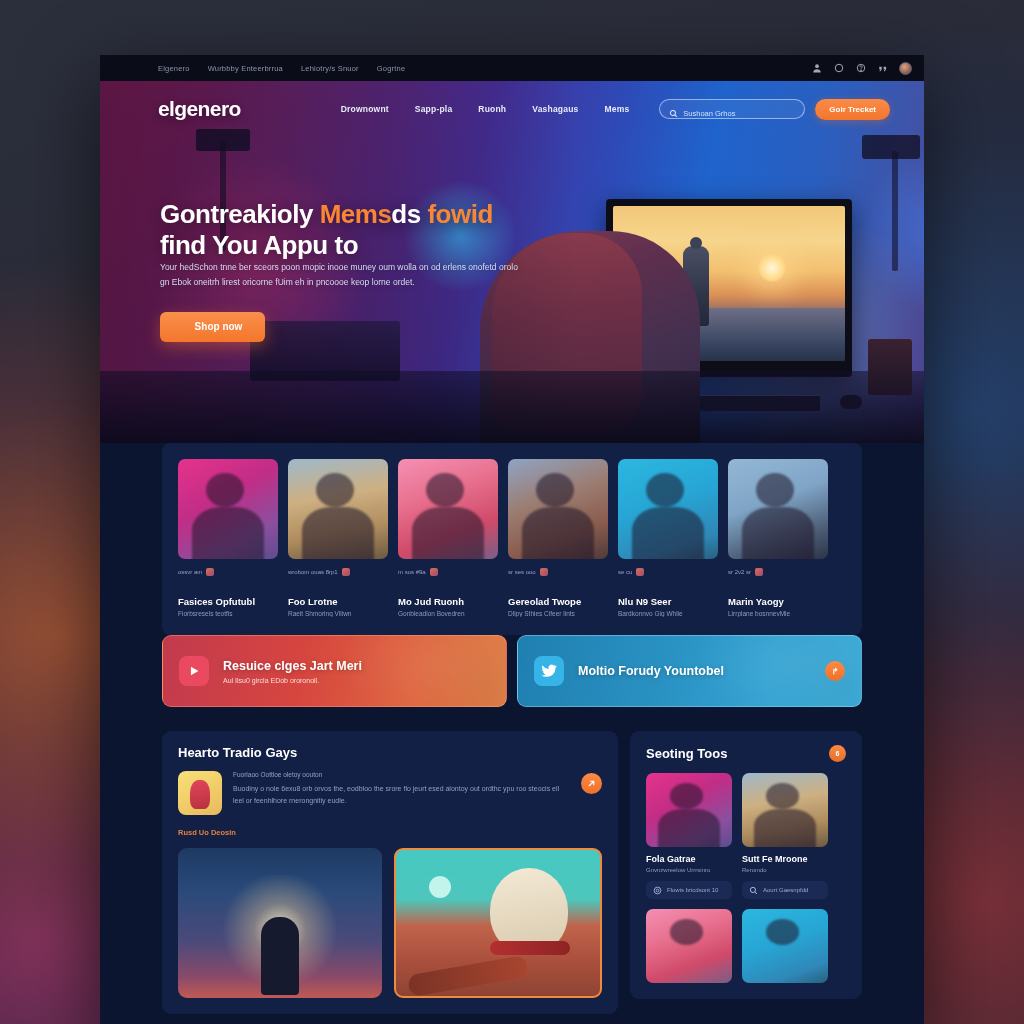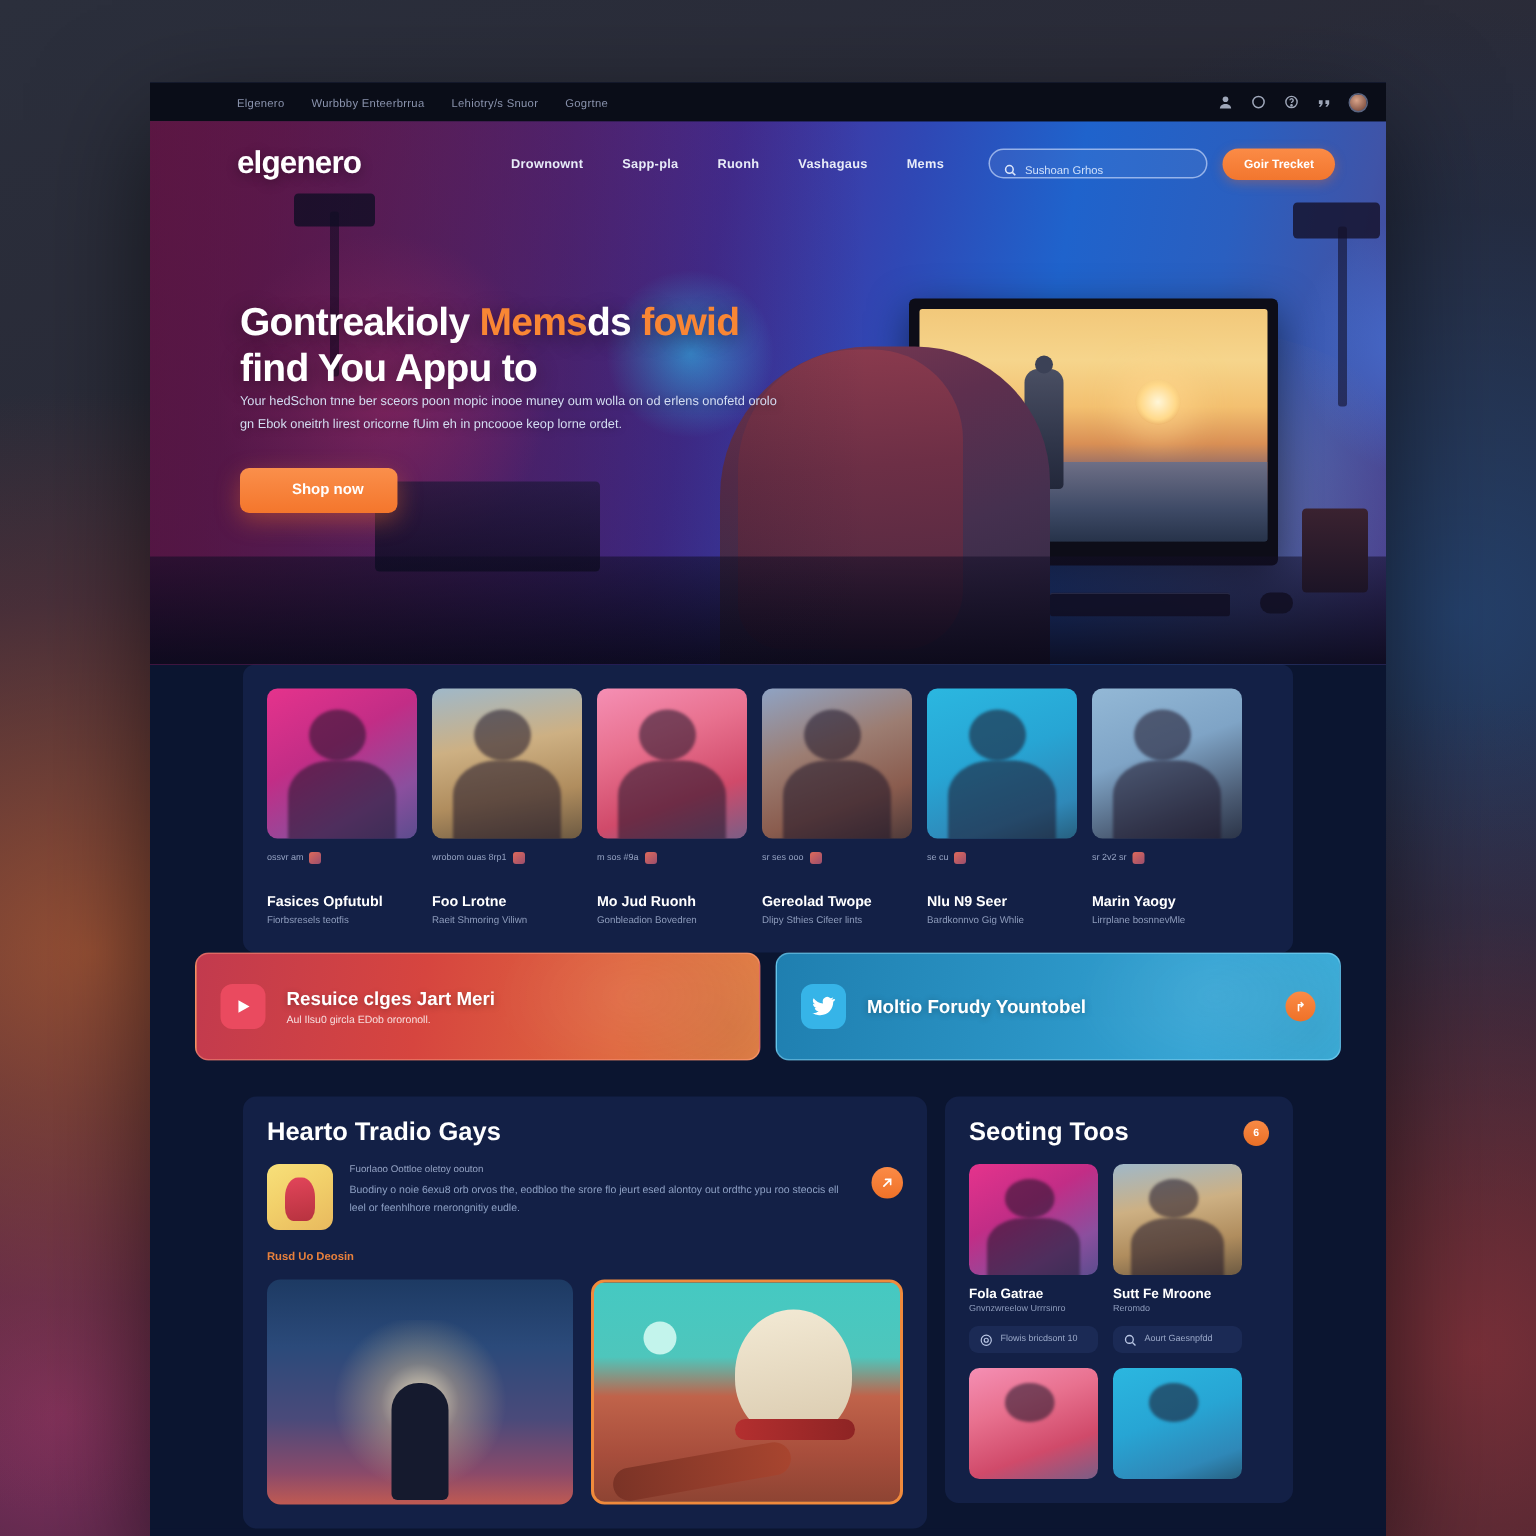--- a/index.html
+++ b/index.html
@@ -297,21 +297,21 @@
     filter: blur(.4px); white-space: nowrap; overflow: hidden;
   }
 
   
   .section-title {
     margin: 26px 62px 10px 62px;
     font-size: 12.5px; font-weight: 700; color: #fff;
   }
 
   
-  .promos { margin: 0 30px; display: flex; gap: 10px; }
+  .promos { margin: 0 62px; display: flex; gap: 10px; }
   .promo {
     flex: 1; height: 72px;
     border-radius: 9px;
     display: flex; align-items: center;
     padding: 0 16px;
     position: relative; overflow: hidden;
   }
   .promo-red {
     background: linear-gradient(100deg, #c23a4e 0%, #d6453f 40%, #e06a3e 78%, #e8854a 100%);
     border: 1px solid rgba(255,160,130,.45);
@@ -359,21 +359,21 @@
   }
   .col-left { flex: 1 1 auto; }
   .col-right { width: 232px; flex: 0 0 232px; }
 
   .card {
     background: #132046;
     border-radius: 9px;
     padding: 14px 16px 16px 16px;
   }
   .card-title {
-    font-size: 17px; font-weight: 700; color: #fff;
+    font-size: 13px; font-weight: 700; color: #fff;
   }
   .article-row { display: flex; gap: 11px; margin-top: 11px; }
   .article-thumb {
     width: 44px; height: 44px; border-radius: 8px; flex: 0 0 auto;
     background: linear-gradient(150deg,#f7e07a 0%, #f2d06a 45%, #e8b95e 100%);
     position: relative; overflow: hidden;
   }
   .article-thumb:after {
     content: ""; position: absolute; left: 28%; top: 20%;
     width: 44%; height: 66%; border-radius: 45% 45% 30% 30%;

